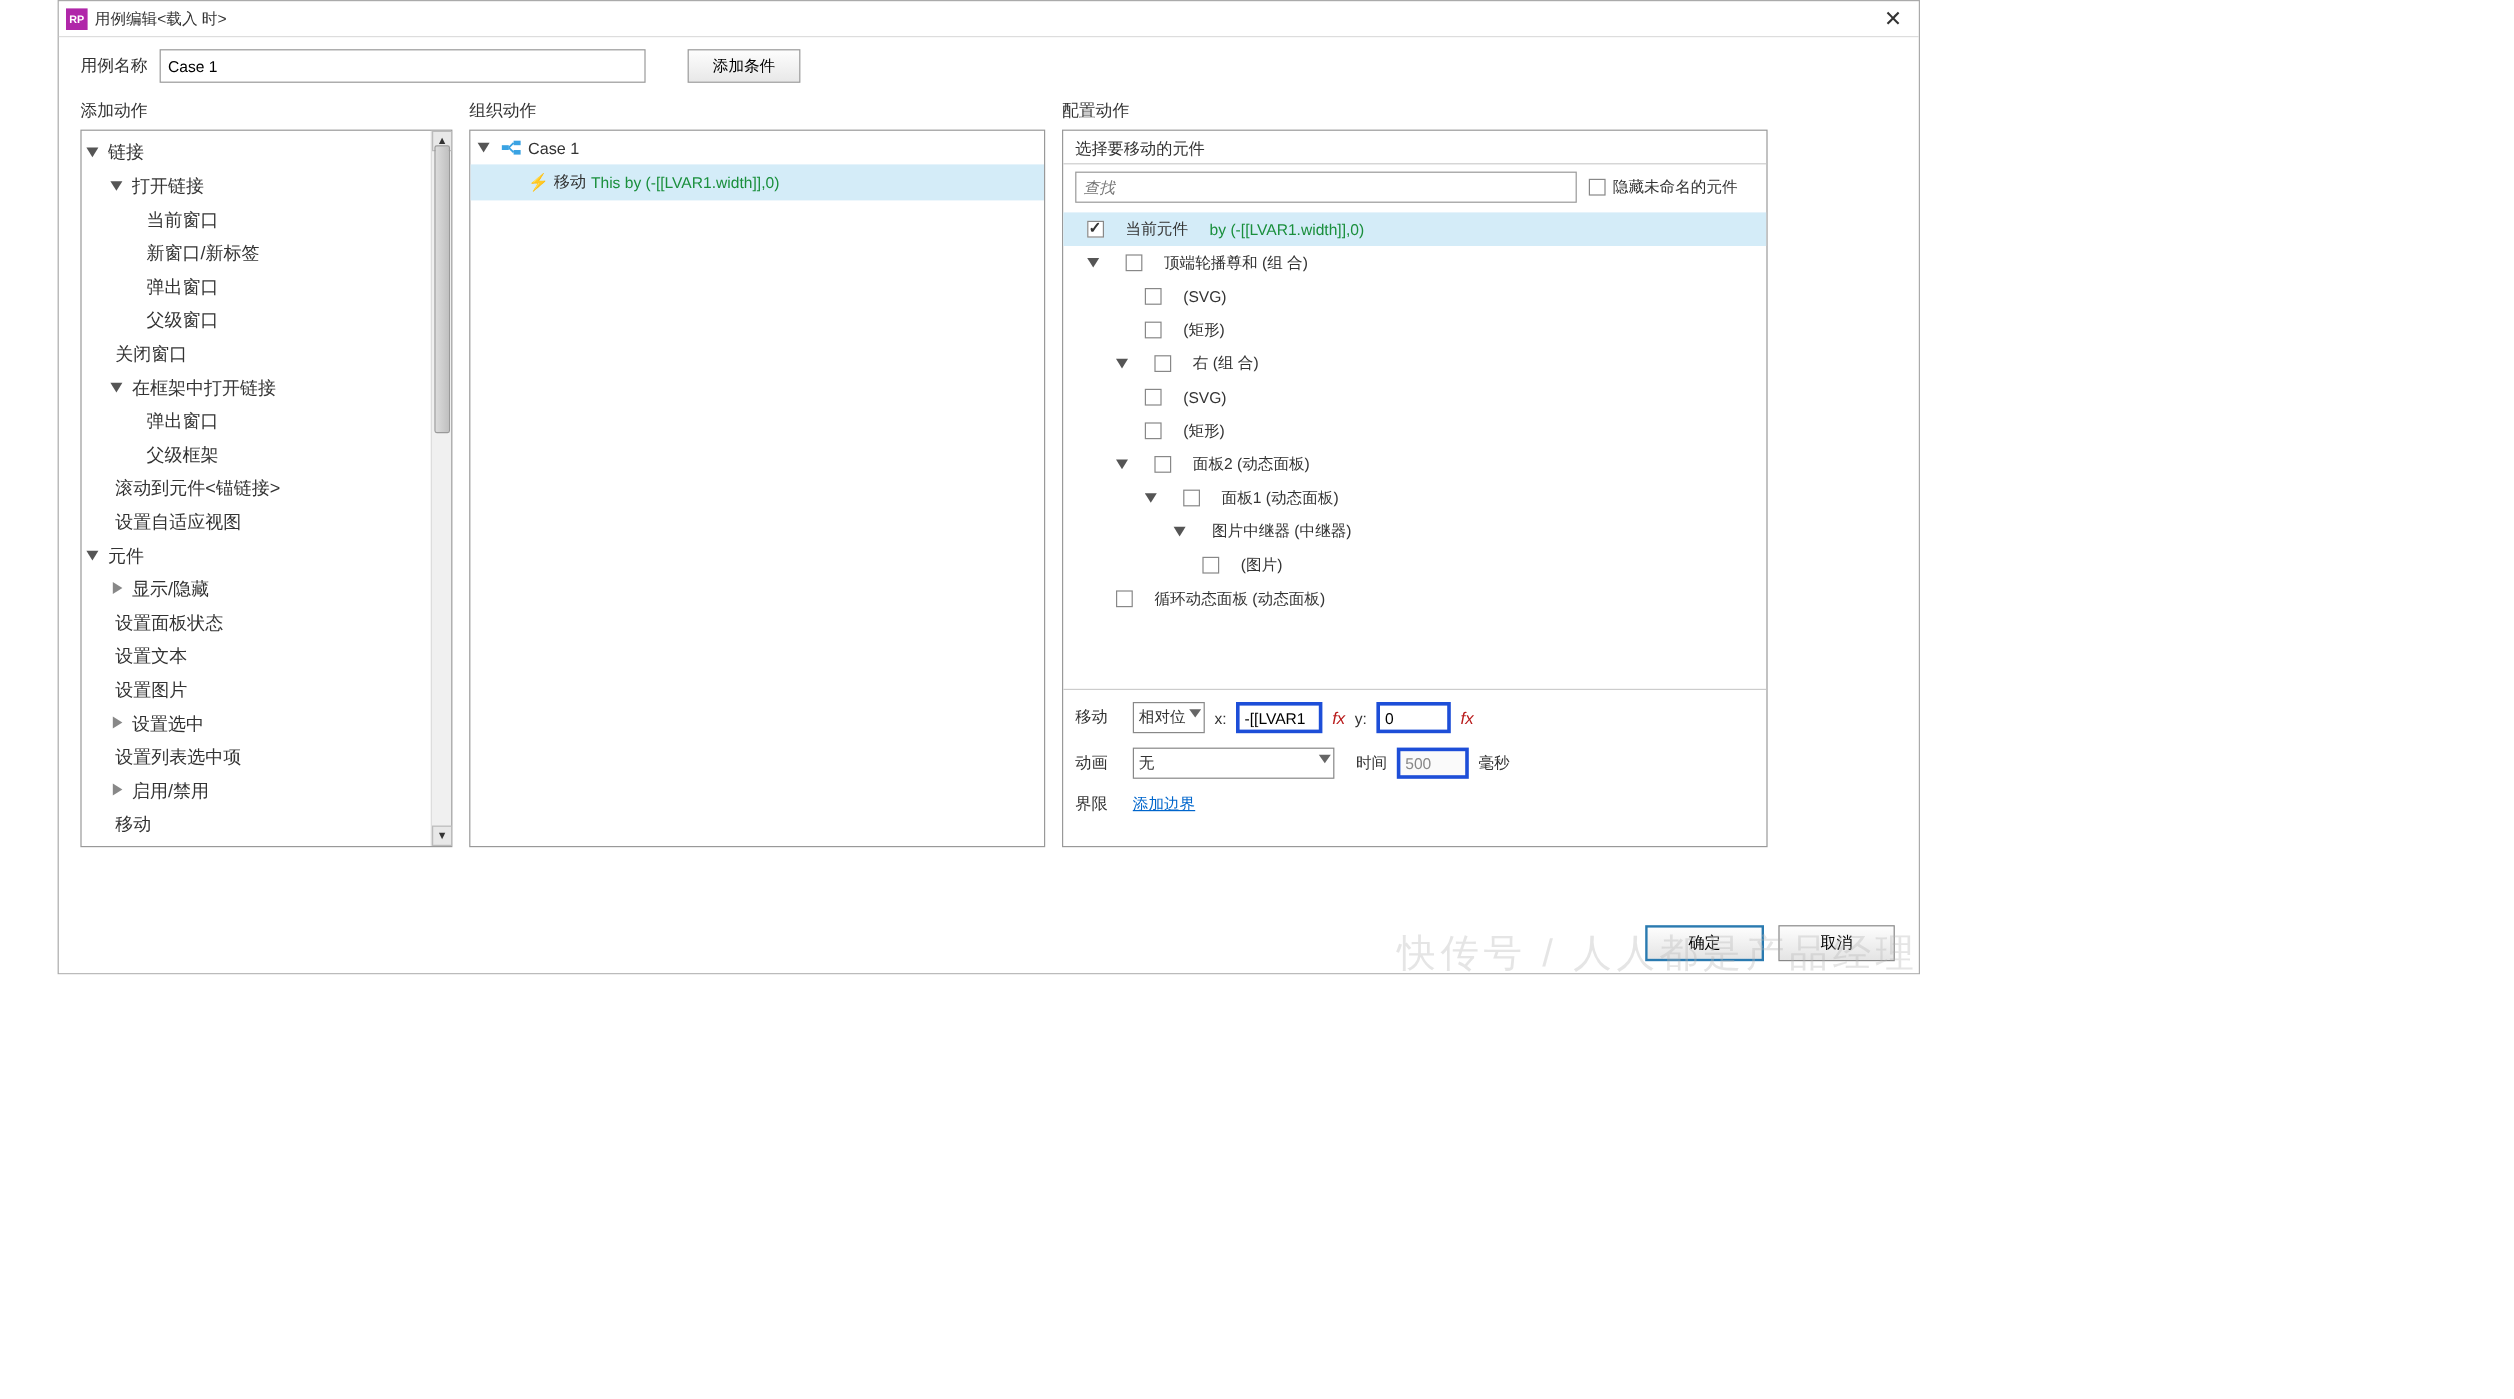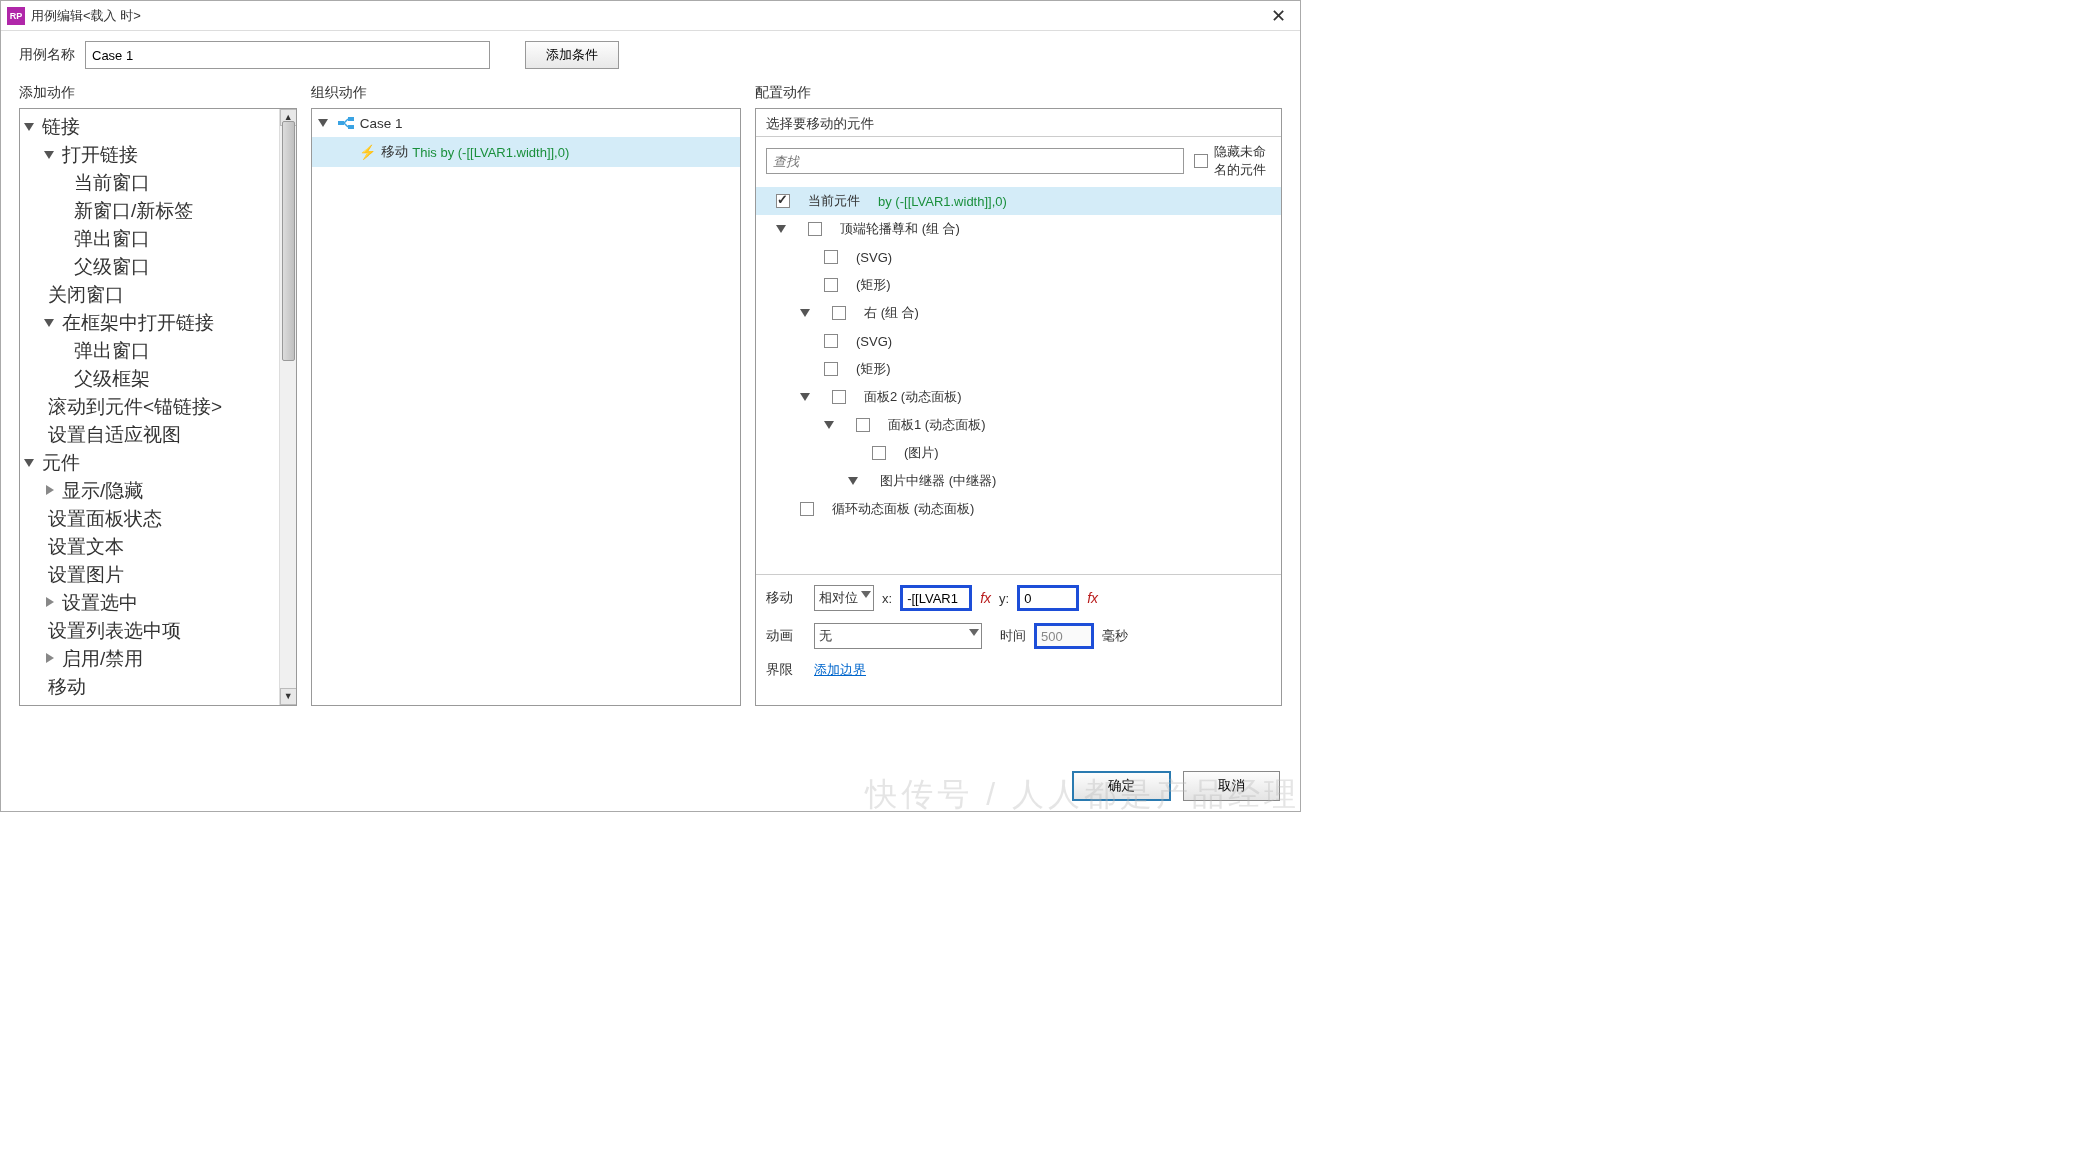--- a/index.html
+++ b/index.html
@@ -1,17 +1,17 @@
 <!DOCTYPE html>
 <html><head>
 <meta charset="utf-8">
 <style>
 * { box-sizing: border-box; margin: 0; padding: 0; font-family: "Microsoft YaHei", Arial, sans-serif; }
 body { background: #fff; font-size: 13px; color: #333; overflow:hidden; }
-.dialog { width: 1301px; height: 812px; background: #fff; border: 1px solid #aaa; position: relative; }
+.dialog { width: 1552px; height: 812px; background: #fff; border: 1px solid #aaa; position: relative; margin-left: 48px; }
 .titlebar { height: 30px; display: flex; align-items: center; padding: 0 6px; border-bottom: 1px solid #ddd;}
 .rp-logo { width: 18px; height: 18px; background: #b027a9; margin-right:6px; display:flex; align-items:center; justify-content:center; color:#fff; font-size:9px; font-weight:bold;}
 .title-text { flex:1; font-size:13px; }
 .close-x { font-size:18px; padding: 0 8px; cursor:pointer; }
 .name-row { display:flex; align-items:center; padding: 10px 18px; gap:10px;}
 .name-row label { font-size:14px; }
 .name-input { width:405px; height:28px; border:1px solid #999; padding:0 6px; font-size:13px;}
 .add-cond { margin-left:25px; height:28px; padding:0 20px; border:1px solid #999; background:linear-gradient(#fdfdfd,#e8e8e8); cursor:pointer; font-size:13px;}
 .columns { display:flex; padding: 5px 18px 5px 18px; gap:14px; }
 .col { display:flex; flex-direction:column; }
@@ -24,21 +24,21 @@
 .col-right { width:588px; }
 .col-right .panel { height:610px; }
 .scroll-track { position:absolute; right:0; top:0; width:17px; height:100%; background:#f0f0f0; border-left:1px solid #ddd;}
 .scroll-thumb { position:absolute; left:2px; width:13px; height:240px; top:12px; background:linear-gradient(90deg,#dcdcdc,#c0c0c0); border:1px solid #999; border-radius:2px;}
 .scroll-btn { position:absolute; left:0; width:17px; height:17px; background:#e8e8e8; border:1px solid #bbb; font-size:9px; text-align:center; line-height:14px;}
 .tree { padding:4px 0; }
 .tree-row { display:flex; align-items:center; height:28px; padding-left:4px; cursor:pointer;}
 .tri { width:12px; height:12px; display:inline-block; margin-right:2px;}
 .tri-open::before { content:""; display:block; width:0;height:0; border-left:5px solid transparent; border-right:5px solid transparent; border-top:8px solid #555; margin-top:2px;}
 .tri-closed::before { content:""; display:block; width:0;height:0; border-top:5px solid transparent; border-bottom:5px solid transparent; border-left:8px solid #888; margin-left:2px;}
-.tree-label { padding-left:4px; font-size:19px;text-align:right;}
+.tree-label { padding-left:4px; font-size:15px;text-align:right;}
 .ind1 { padding-left:24px;} .ind2{padding-left:50px;}
 .case-row { display:flex; align-items:center; height:28px; padding-left:6px; gap:6px;}
 .case-icon { width:16px; height:12px;}
 .case-icon svg { width:16px; height:12px;}
 .action-row { display:flex; align-items:center; height:30px; padding-left:48px; background:#d4ecf8; gap:4px;}
 .bolt { color:#888; font-size:14px;}
 .act-label { font-size:13.5px;}
 .act-param { color:#1a8f3c;}
 .cfg-head { height:28px; border-bottom:1px solid #ccc; padding:6px 10px; font-size:13.5px;}
 .cfg-search { display:flex; align-items:center; padding:6px 10px; gap:10px;}
@@ -236,27 +236,27 @@
           <div class="wtree-row w-ind2">
               <span class="tri tri-open"></span>
               <span class="chk"></span>
               <span class="wtxt">面板2 (动态面板)</span>
             </div>
           <div class="wtree-row w-ind3">
               <span class="tri tri-open"></span>
               <span class="chk"></span>
               <span class="wtxt">面板1 (动态面板)</span>
             </div>
+          <div class="wtree-row w-ind4">
+              <span class="tri tri-open"></span>
+              <span class="wtxt">图片中继器 (中继器)</span>
+            </div>
           <div class="wtree-row w-ind5">
               <span class="chk"></span>
               <span class="wtxt">(图片)</span>
-            </div>
-          <div class="wtree-row w-ind4">
-              <span class="tri tri-open"></span>
-              <span class="wtxt">图片中继器 (中继器)</span>
             </div>
           <div class="wtree-row w-ind2">
               <span class="chk"></span>
               <span class="wtxt">循环动态面板 (动态面板)</span>
             </div>
         </div>
 
         <div class="cfg-form">
           <div class="form-row">
             <label>移动</label>

